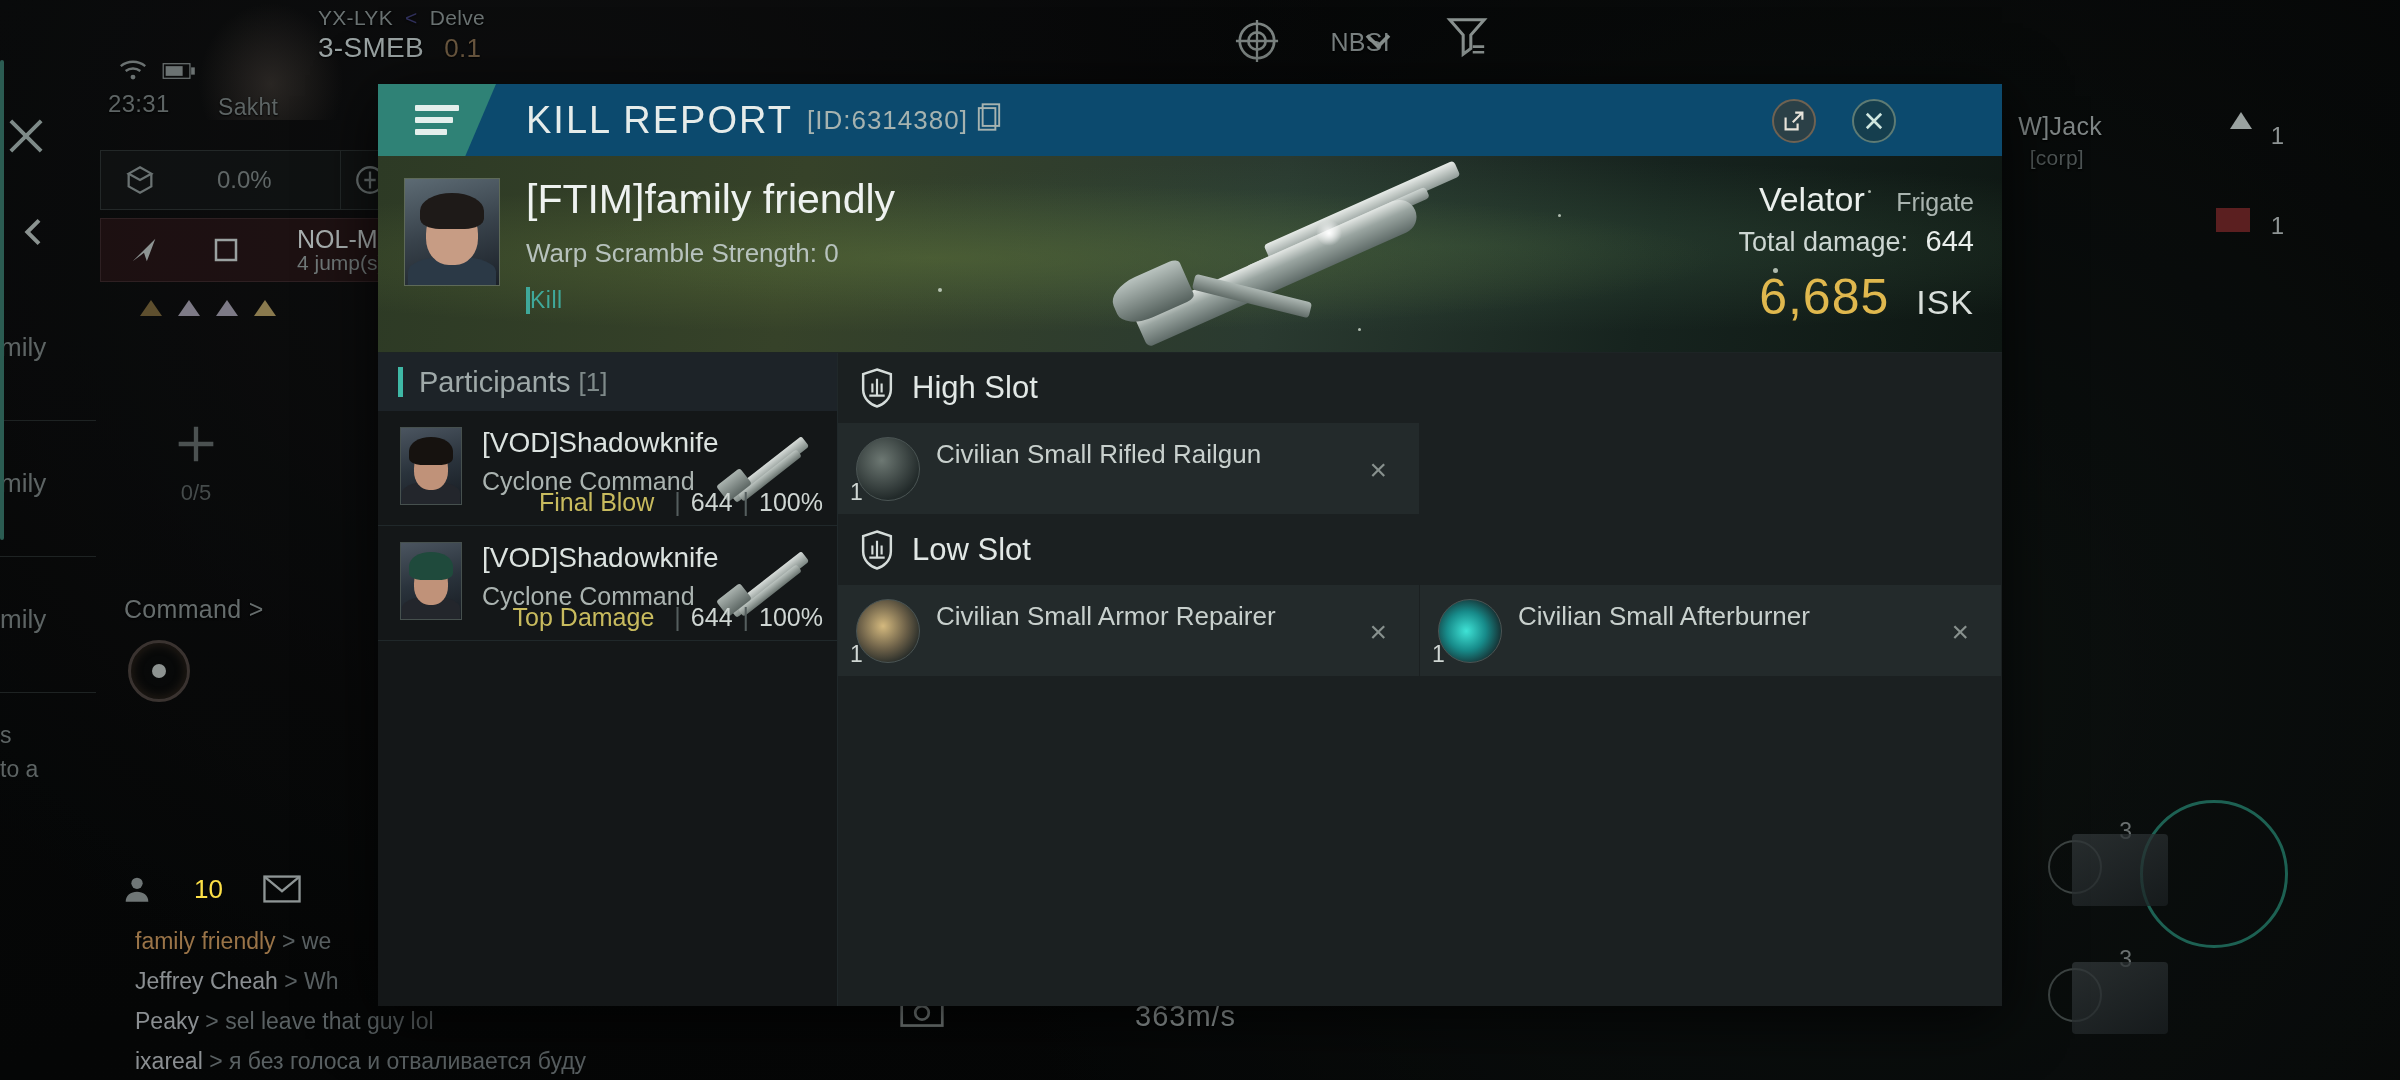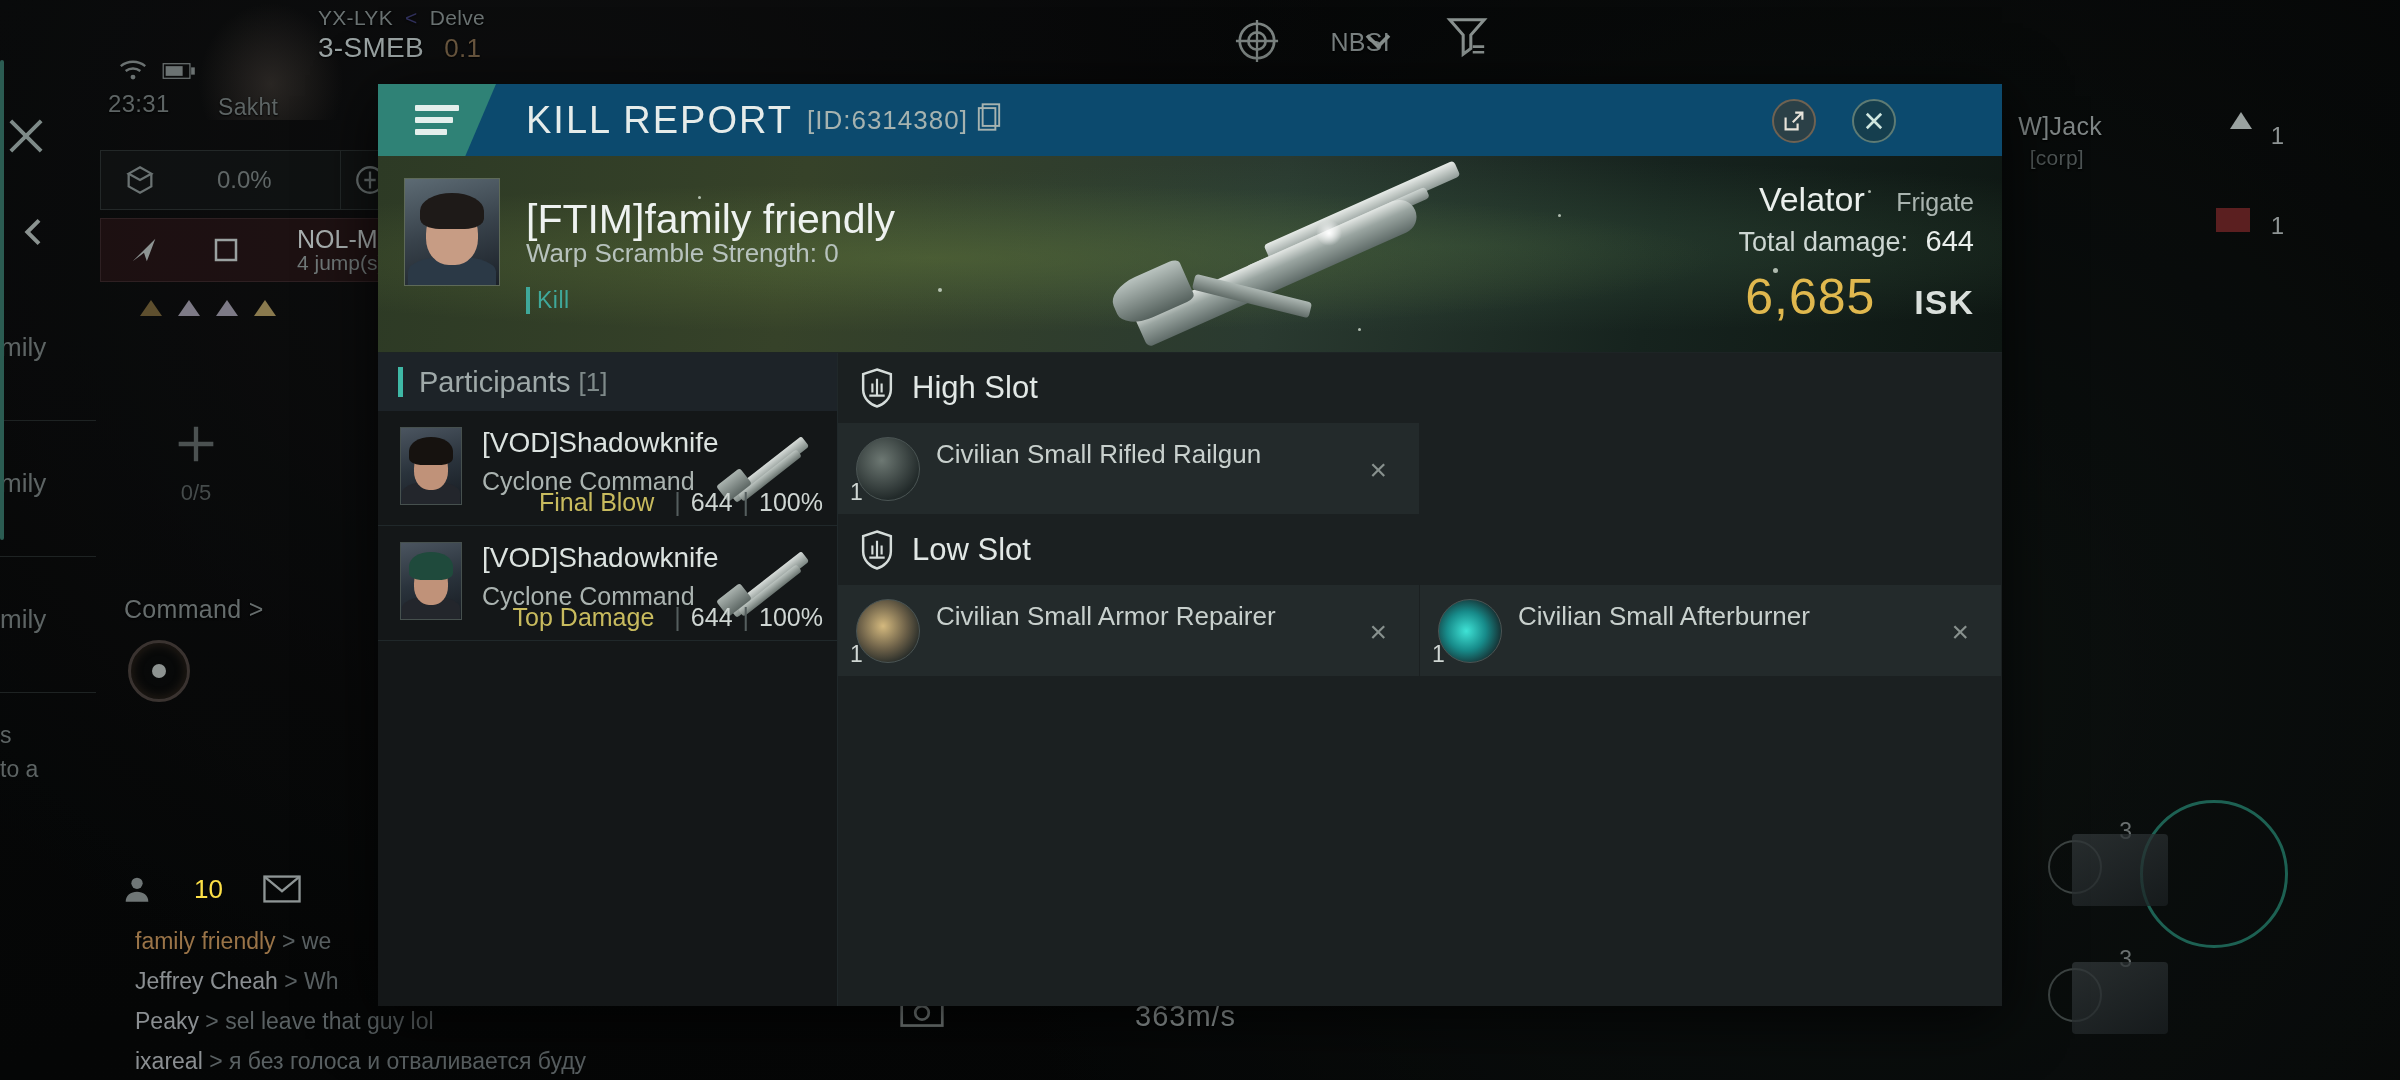--- a/index.html
+++ b/index.html
@@ -116,24 +116,24 @@
   .pilot-pic { position:absolute; left:26px; top:22px; width:96px; height:108px;
      border:1px solid #5e6a58;
      background:linear-gradient(165deg,#5d6b74 0%,#39434c 48%,#1b2128 100%); overflow:hidden; }
   .pilot-pic .face { position:absolute; left:50%; top:26px; width:52px; height:60px; margin-left:-26px;
      border-radius:48% 48% 44% 44%; background:#c79c84; }
   .pilot-pic .hair { position:absolute; left:50%; top:14px; width:64px; height:36px; margin-left:-32px;
      border-radius:50% 50% 30% 30%; background:#1e1a18; }
   .pilot-pic .body { position:absolute; left:50%; bottom:-6px; width:88px; height:34px; margin-left:-44px;
      border-radius:42% 42% 0 0; background:#2b3946; }
 
-  .kr-name { position:absolute; left:148px; top:40px; font-size:41px; color:#eef2f0; }
+  .kr-name { position:absolute; left:148px; top:20px; font-size:41px; color:#eef2f0; }
   .kr-sub  { position:absolute; left:148px; top:82px; font-size:26px; color:#b7c2bd; }
   .kr-kill { position:absolute; left:148px; top:131px; font-size:23px; color:#3fa89a; letter-spacing:.5px;
-             padding-left:7px; border-left:4px solid #3fa89a; }
+             padding-left:0; border-left:4px solid #3fa89a; }
   .kr-ts   { position:absolute; left:148px; top:164px; font-size:27px; color:#d3dbd7; letter-spacing:.6px; }
 
   .ship-art { position:absolute; left:690px; top:12px; width:420px; height:180px; }
   .ship-art .hull { position:absolute; left:60px; top:86px; width:300px; height:34px;
      background:linear-gradient(180deg,#e2e6e3 0%,#9aa5a1 40%,#5f6b68 100%);
      transform:rotate(-24deg); border-radius:6px 18px 18px 6px; }
   .ship-art .barrel { position:absolute; left:190px; top:34px; width:208px; height:17px;
      background:linear-gradient(180deg,#e7ebe8,#8f9a96); transform:rotate(-24deg); border-radius:4px; }
   .ship-art .barrel2 { position:absolute; left:172px; top:58px; width:196px; height:12px;
      background:linear-gradient(180deg,#cdd4d1,#78837f); transform:rotate(-24deg); border-radius:4px; }
@@ -143,21 +143,21 @@
      background:linear-gradient(180deg,#aeb8b4,#616c68); transform:rotate(14deg); border-radius:4px; }
   .ship-art .glow { position:absolute; left:248px; top:52px; width:26px; height:26px; border-radius:50%;
      background:radial-gradient(circle,#fff 0%,rgba(255,255,255,0) 70%); }
 
   .kr-right { position:absolute; right:28px; top:24px; text-align:right; }
   .kr-ship { font-size:34px; color:#eaefec; }
   .kr-ship .cls { font-size:25px; color:#a9b4af; margin-left:22px; }
   .kr-dmg { font-size:27px; color:#cdd6d2; margin-top:6px; }
   .kr-dmg .v { color:#e9eeeb; margin-left:10px; font-size:29px; }
   .kr-isk { margin-top:10px; font-size:50px; color:#e0b84e; letter-spacing:1px; }
-  .kr-isk .u { font-size:34px; color:#d9dfdb; margin-left:24px;font-weight:bold; }
+  .kr-isk .u { font-size:34px; color:#d9dfdb; margin-left:12px; }
 
   
   .kr-body { display:flex; height:654px; background:#141819; border-top:1px solid #1d2425; }
   .col-left { width:460px; background:#141718; border-right:1px solid #20282a; }
   .col-right { flex:1; background:#1b2021; }
 
   .sec-head { height:58px; display:flex; align-items:center; background:#1d2328; }
   .sec-head .bar { width:5px; height:30px; background:#3fb8a6; margin:0 16px 0 20px; }
   .sec-head .txt { font-size:29px; color:#9fa9a9; }
   .sec-head .cnt { font-size:26px; color:#7f8a8a; margin-left:8px; }

